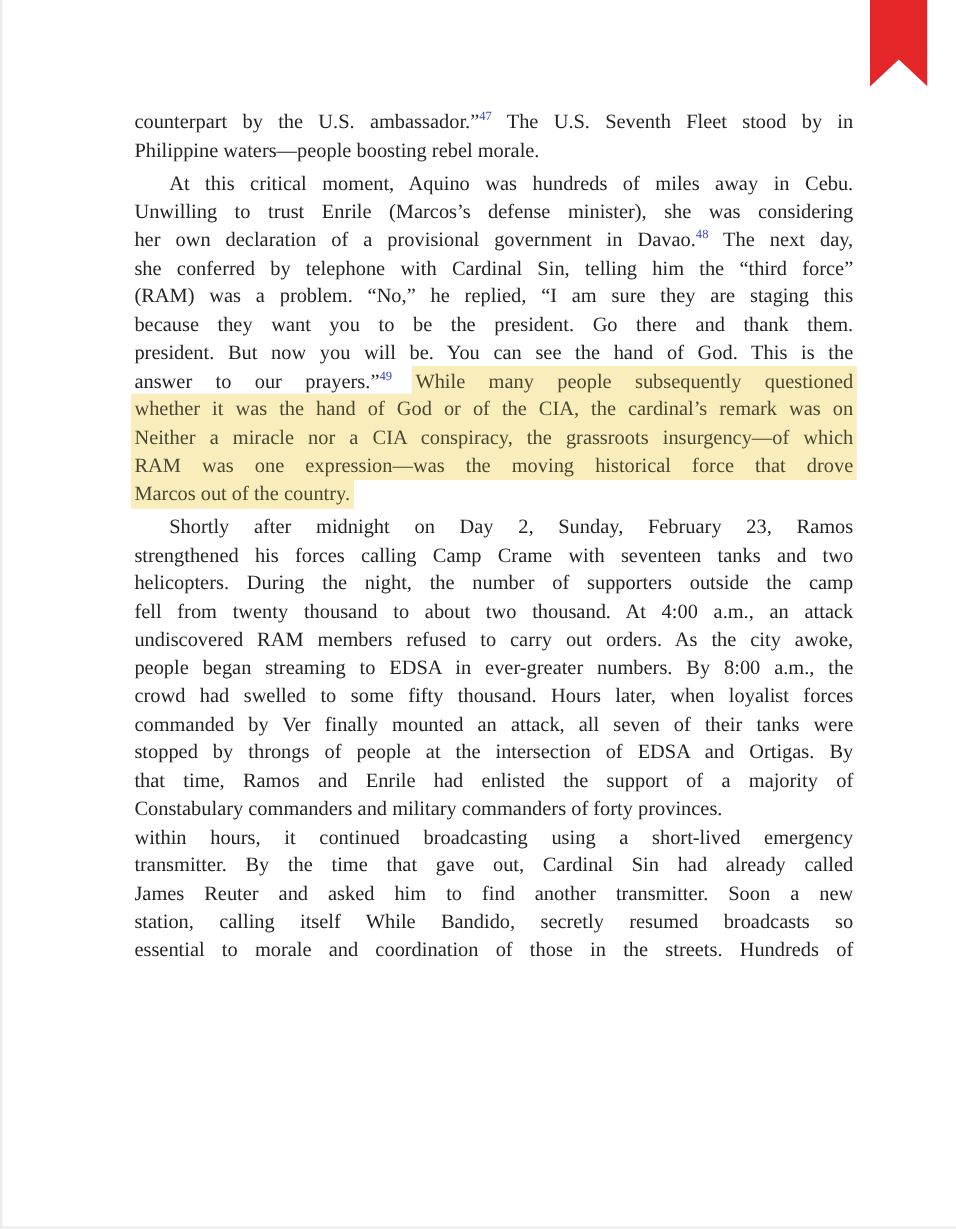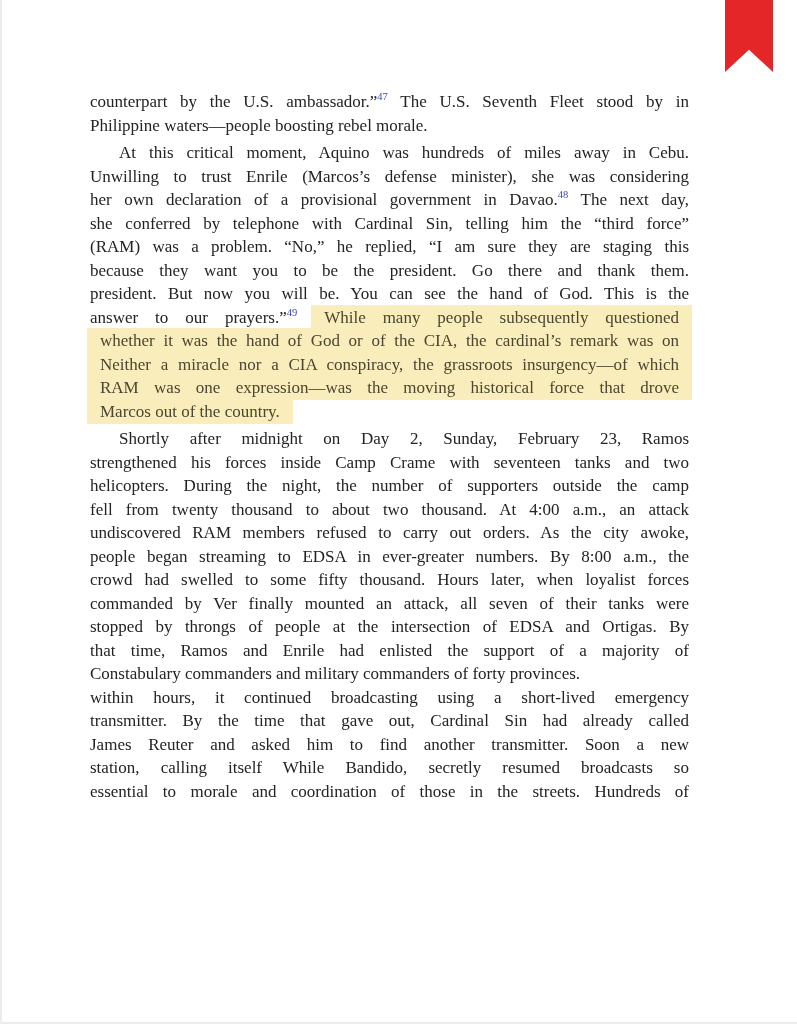--- a/index.html
+++ b/index.html
@@ -12,35 +12,35 @@
   }
   .edge-left{position:absolute;left:0;top:0;width:2px;height:100%;background:var(--edge,#ececec);}
   .edge-bottom{position:absolute;left:0;bottom:0;width:100%;height:2px;background:var(--edge,#ececec);}
   .ribbon{
     position:absolute;top:0;right:24px;width:48px;height:72px;
     background:var(--ribbon,#e52629);
     clip-path:polygon(0 0,100% 0,100% 100%,50% 69%,0 100%);
     filter:drop-shadow(0 2px 2px rgba(0,0,0,.28));
   }
   .content{
-    position:absolute;left:90px;top:90px;width:599px;
+    position:absolute;left:112px;top:90px;width:599px;
     color:var(--text,#232323);
     font-size:17px;line-height:23.5px;
   }
   .line{text-align:justify;text-align-last:justify;text-justify:inter-word;}
   .line.last{text-align-last:left;}
   .line.indent{text-indent:29px;margin-top:4px;}
   sup.fn{
     color:var(--footnote,#3a45c0);
     font-size:10.5px;line-height:0;vertical-align:super;
   }
   mark.hl{
     background:var(--highlight,#f9eebb);
     color:var(--highlight-text,#4a4632);
-    padding:3px 13px;margin:0 -3px;
+    padding:3px 3px;margin:0 -3px;
   }
 </style>
 </head>
 <body>
 
 <div class="page">
   <div class="edge-left"></div>
   <div class="edge-bottom"></div>
   <div class="ribbon"></div>
   <div class="content">
@@ -52,21 +52,21 @@
       <div class="line"><span>she conferred by telephone with Cardinal Sin, telling him the “third force”</span></div>
       <div class="line"><span>(RAM) was a problem. “No,” he replied, “I am sure they are staging this</span></div>
       <div class="line"><span>because they want you to be the president. Go there and thank them.</span></div>
       <div class="line"><span>president. But now you will be. You can see the hand of God. This is the</span></div>
       <div class="line"><span>answer to our prayers.”</span><sup class="fn">49</sup><span> </span><mark class="hl">While many people subsequently questioned</mark></div>
       <div class="line"><mark class="hl">whether it was the hand of God or of the CIA, the cardinal’s remark was on</mark></div>
       <div class="line"><mark class="hl">Neither a miracle nor a CIA conspiracy, the grassroots insurgency—of which</mark></div>
       <div class="line"><mark class="hl">RAM was one expression—was the moving historical force that drove</mark></div>
       <div class="line last"><mark class="hl">Marcos out of the country.</mark></div>
       <div class="line indent"><span>Shortly after midnight on Day 2, Sunday, February 23, Ramos</span></div>
-      <div class="line"><span>strengthened his forces inside Camp Crame with seventeen tanks and two</span></div>
+      <div class="line"><span>strengthened his forces calling Camp Crame with seventeen tanks and two</span></div>
       <div class="line"><span>helicopters. During the night, the number of supporters outside the camp</span></div>
       <div class="line"><span>fell from twenty thousand to about two thousand. At 4:00 a.m., an attack</span></div>
       <div class="line"><span>undiscovered RAM members refused to carry out orders. As the city awoke,</span></div>
       <div class="line"><span>people began streaming to EDSA in ever-greater numbers. By 8:00 a.m., the</span></div>
       <div class="line"><span>crowd had swelled to some fifty thousand. Hours later, when loyalist forces</span></div>
       <div class="line"><span>commanded by Ver finally mounted an attack, all seven of their tanks were</span></div>
       <div class="line"><span>stopped by throngs of people at the intersection of EDSA and Ortigas. By</span></div>
       <div class="line"><span>that time, Ramos and Enrile had enlisted the support of a majority of</span></div>
       <div class="line last"><span>Constabulary commanders and military commanders of forty provinces.</span></div>
       <div class="line"><span>within hours, it continued broadcasting using a short-lived emergency</span></div>

